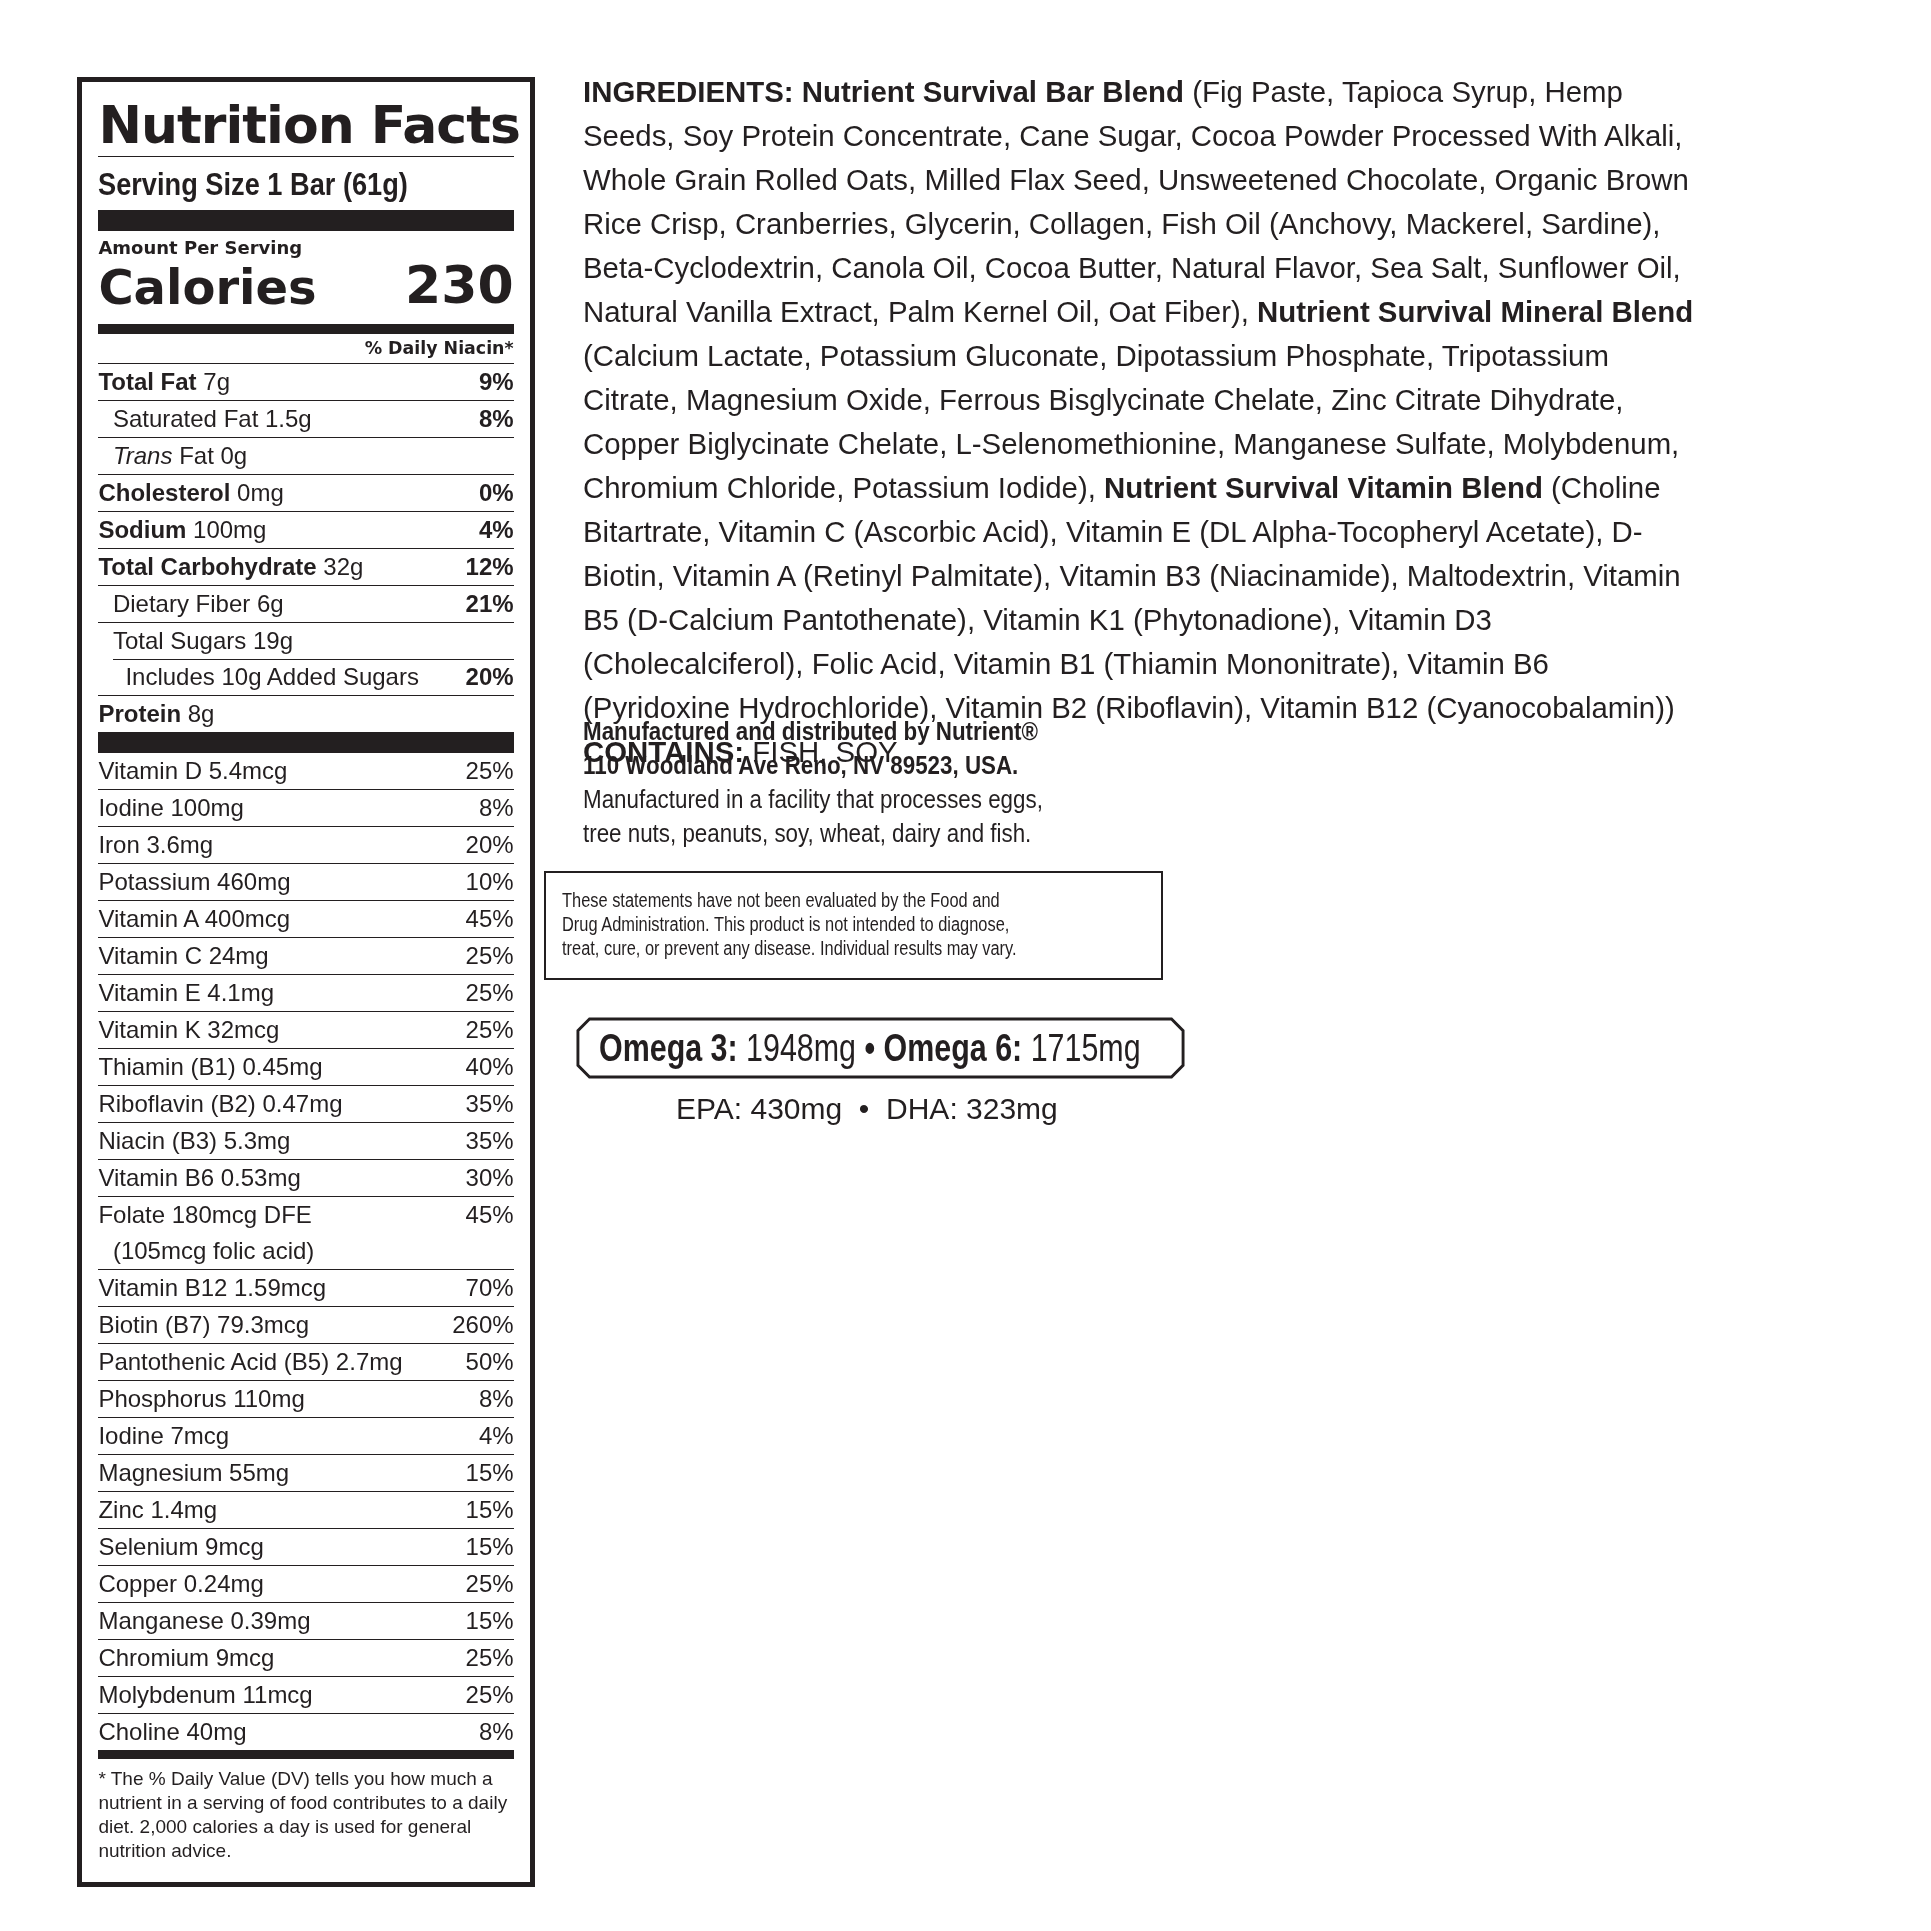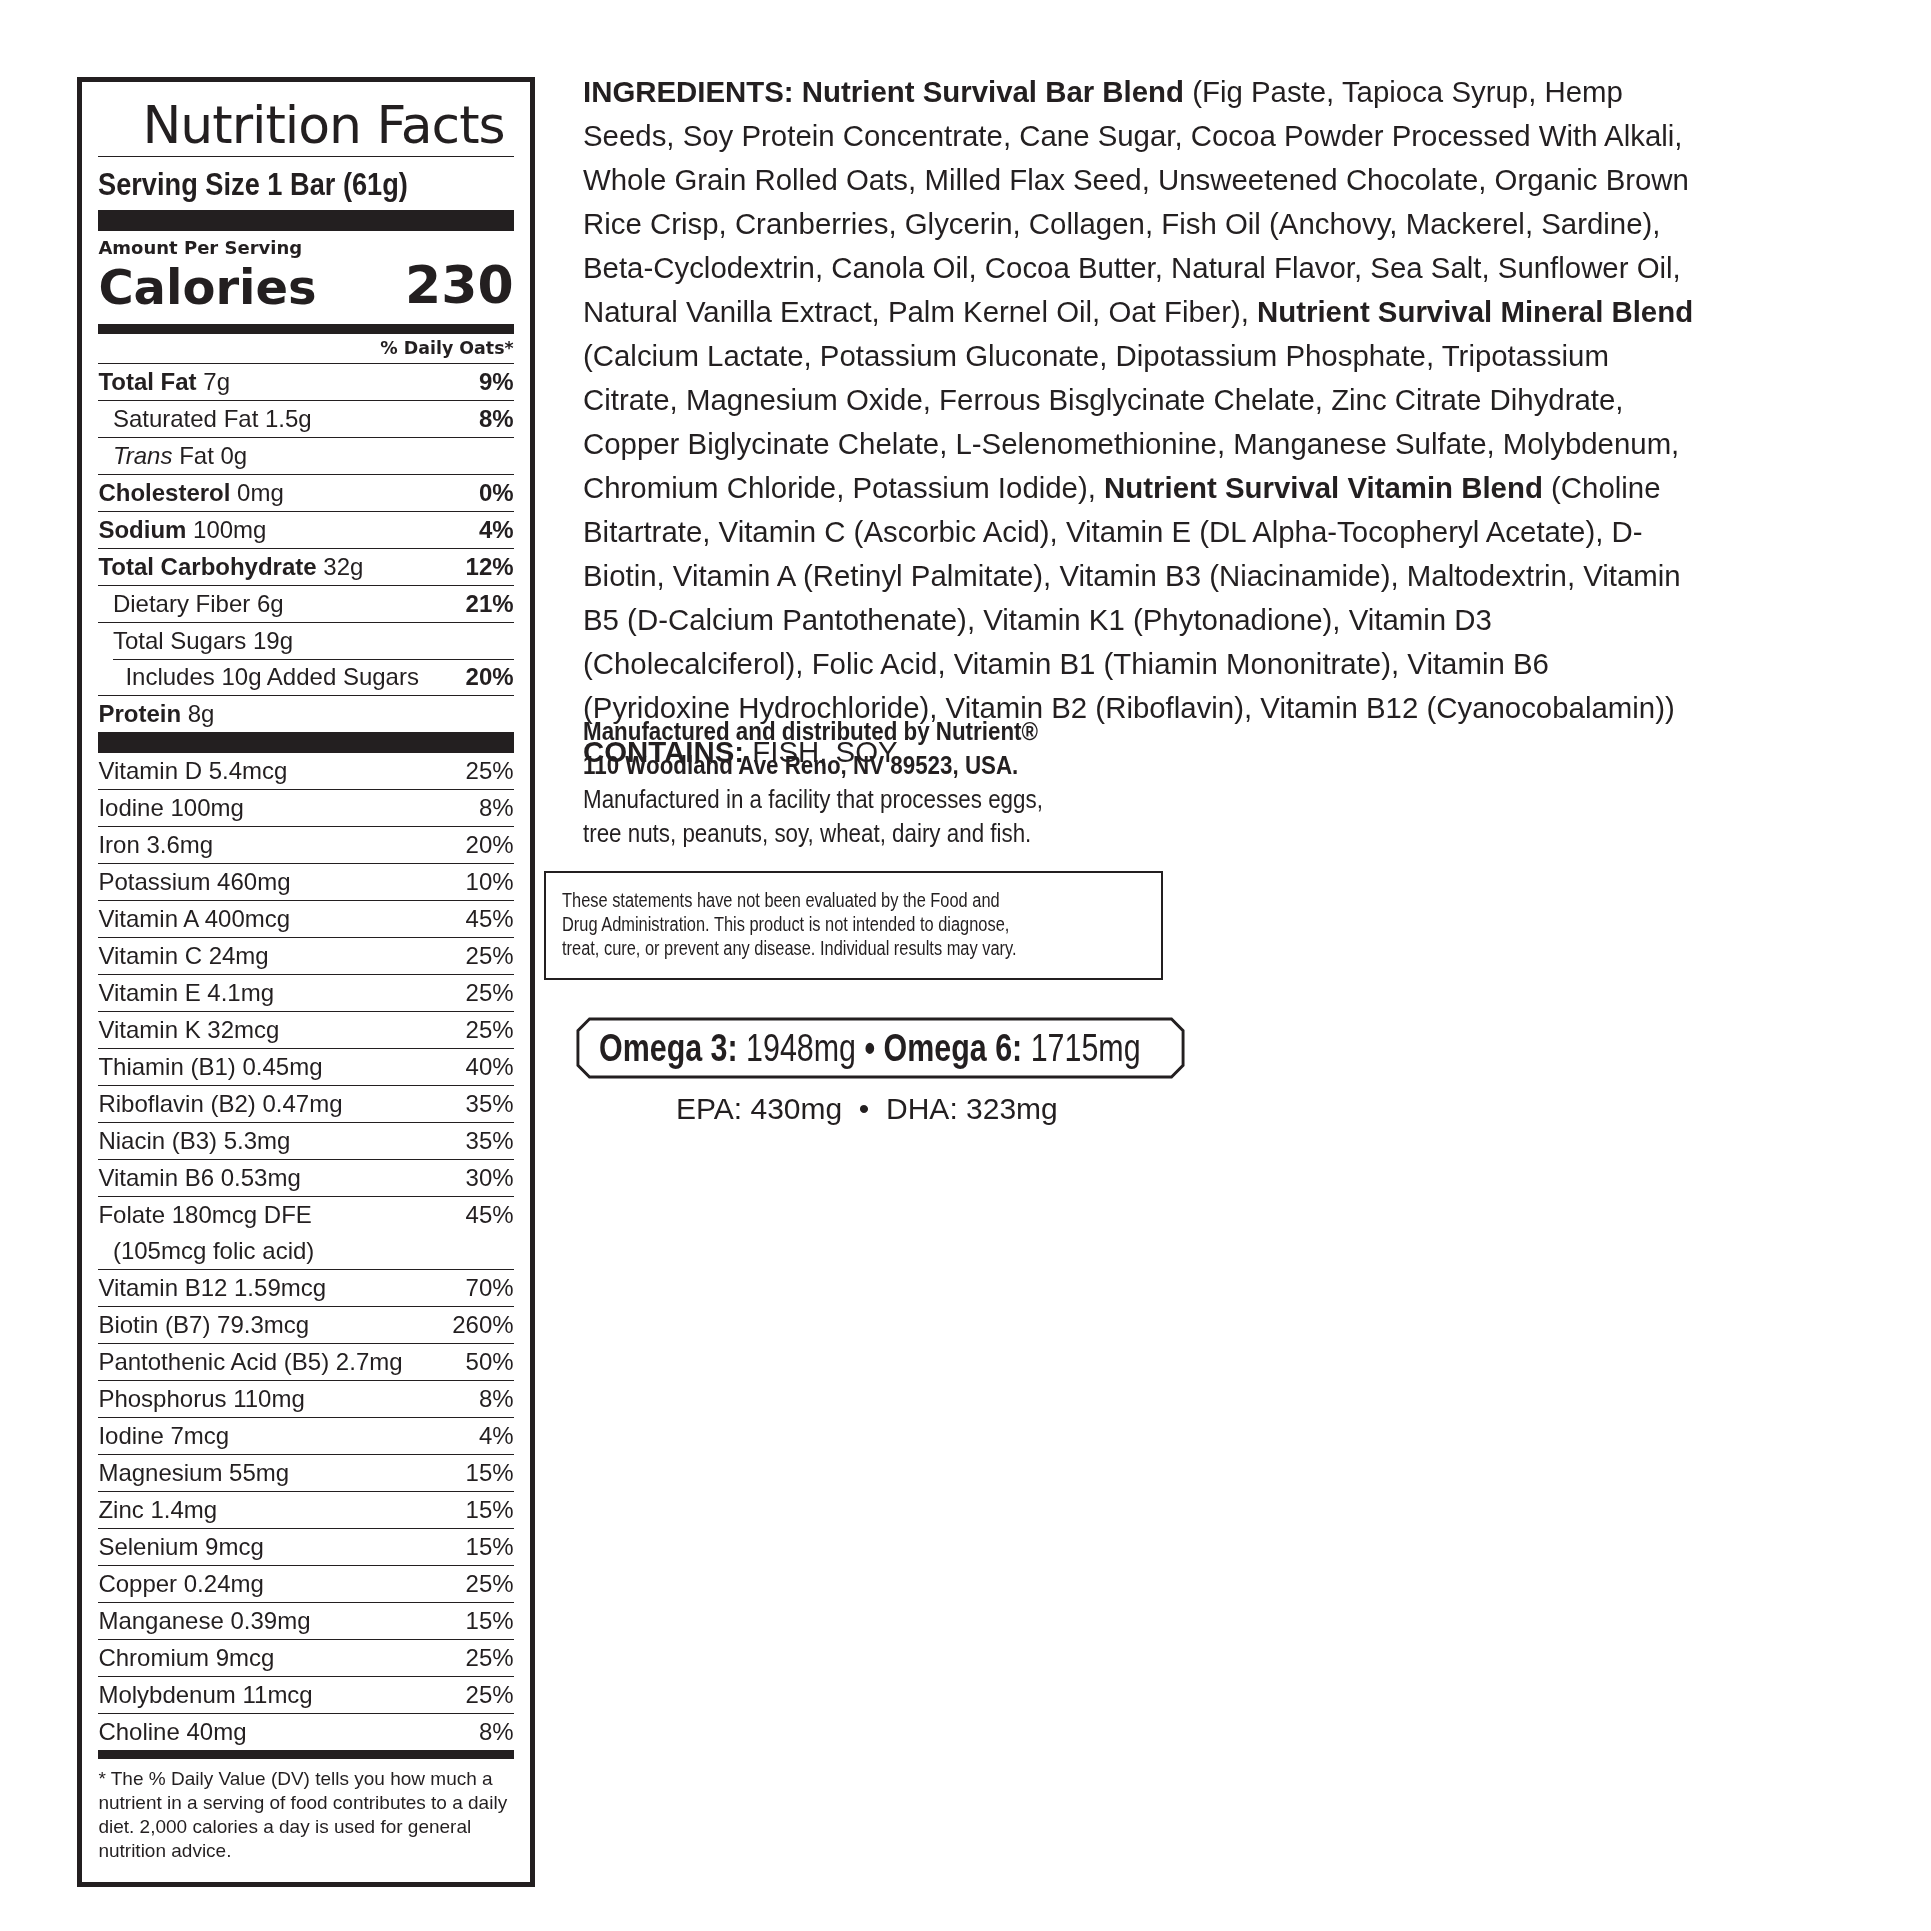--- a/index.html
+++ b/index.html
@@ -1,19 +1,19 @@
 <!DOCTYPE html>
 <html><head>
 <meta charset="utf-8">
 <style>
   html, body { margin:0; padding:0; background:#ffffff; }
   body { width:1931px; height:1931px; position:relative; overflow:hidden; color:#231f20; font-family:"Liberation Sans", sans-serif; }
   .nf { position:absolute; left:77px; top:77px; width:448px; height:1800px; border:5.8px solid #231f20; box-sizing:content-box; }
   .nf-inner { position:absolute; left:16.4px; right:16.4px; top:0; }
-  .nf-title { font-family:"DejaVu Sans", sans-serif; font-weight:normal; font-size:52px; letter-spacing:-1px; line-height:62px; margin-top:11.6px; white-space:nowrap;margin-left:44px; }
+  .nf-title { font-family:"DejaVu Sans", sans-serif; font-weight:bold; font-size:52px; letter-spacing:-1px; line-height:62px; margin-top:11.6px; white-space:nowrap; }
   .hr-thin { border-top:1.9px solid #231f20; }
   .hr-thick { height:21px; background:#231f20; }
   .hr-med { height:9.7px; background:#231f20; }
   .serving { font-family:"Liberation Sans", sans-serif; font-size:32px; font-weight:bold; transform:scaleX(0.85); transform-origin:left; white-space:nowrap; line-height:52px; margin-top:1.9px; }
   .aps { font-family:"DejaVu Sans", sans-serif; font-weight:bold; font-size:18px; margin-top:5.8px; line-height:21px; }
   .cal-row { display:flex; justify-content:space-between; align-items:flex-end; height:58px; }
   .cal-label { font-family:"DejaVu Sans", sans-serif; font-weight:bold; font-size:48px; line-height:58px; }
   .cal-value { font-family:"DejaVu Sans", sans-serif; font-weight:bold; font-size:52px; line-height:62px; }
   .dv-head { text-align:right; font-family:"DejaVu Sans", sans-serif; font-weight:bold; font-size:17.4px; line-height:29px; }
   .row { display:flex; justify-content:space-between; align-items:center; height:36px; border-top:1.9px solid #231f20; font-size:24px; white-space:nowrap; }
@@ -45,21 +45,21 @@
     <div class="nf-title">Nutrition Facts</div>
     <div class="hr-thin"></div>
     <div class="serving">Serving Size 1 Bar (61g)</div>
     <div class="hr-thick"></div>
     <div class="aps">Amount Per Serving</div>
     <div class="cal-row">
       <span class="cal-label">Calories</span>
       <span class="cal-value">230</span>
     </div>
     <div class="hr-med" style="margin-top:7.7px;"></div>
-    <div class="dv-head">% Daily Oats*</div>
+    <div class="dv-head">% Daily Niacin*</div>
 
     <div class="row">
       <span class="nm"><b>Total Fat</b><span> 7g</span></span>
       <b class="pct">9%</b>
     </div>
     <div class="row ind1">
       <span class="nm">Saturated Fat 1.5g</span>
       <b class="pct">8%</b>
     </div>
     <div class="row ind1">

